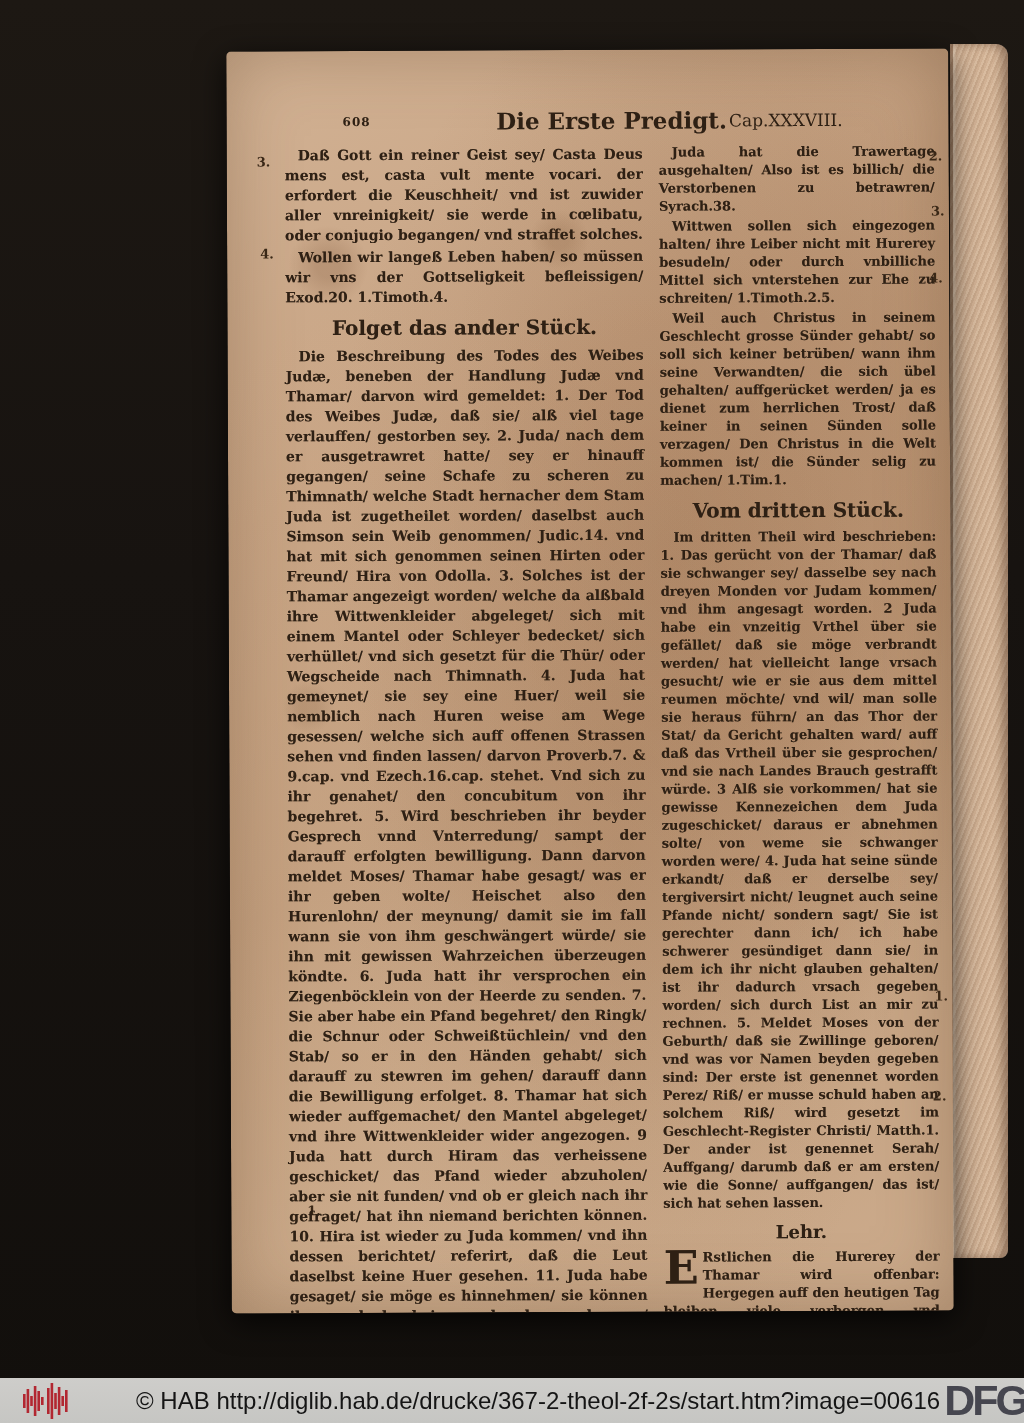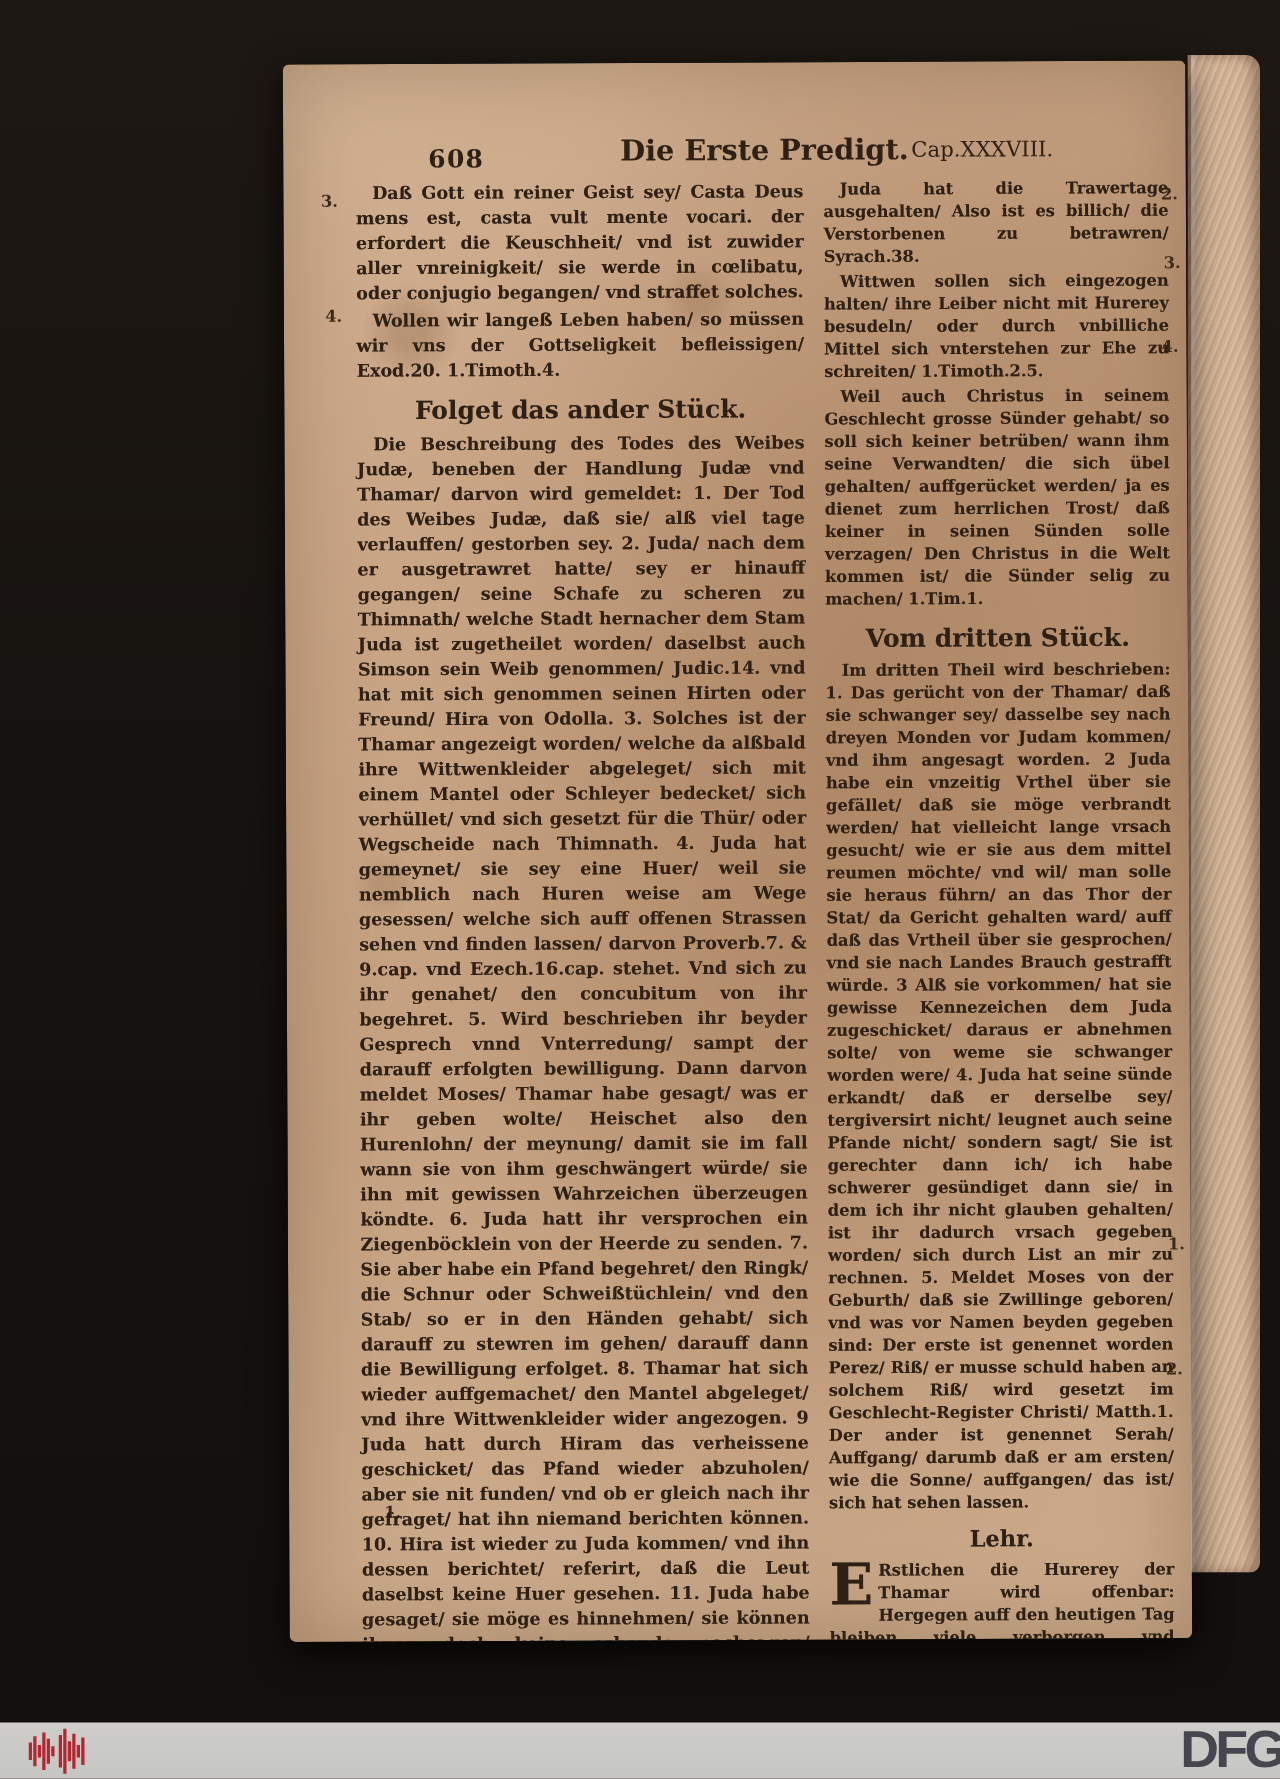--- a/index.html
+++ b/index.html
@@ -27,21 +27,21 @@
   
   .fore-edge{
     position:absolute;left:950px;top:44px;width:58px;height:1214px;
     border-radius:0 12px 8px 0;
     background:
       linear-gradient(90deg, rgba(120,85,60,0.45) 0 3px, rgba(255,240,220,0.35) 3px 5px, transparent 6px),
       repeating-linear-gradient(112deg,#d9bca0 0 2px,#c8a88b 2px 4px,#d1b194 4px 6px);
     box-shadow:inset -6px 0 10px rgba(70,45,28,0.45);
   }
   
-  .pgnum{position:absolute;left:116px;top:64px;font-size:20px;font-weight:bold;letter-spacing:1px;}
+  .pgnum{position:absolute;left:116px;top:64px;font-size:12px;font-weight:bold;letter-spacing:1px;}
   .rtitle{position:absolute;left:170px;top:57px;width:430px;text-align:center;
           font-size:23px;font-weight:bold;}
   .chap{position:absolute;right:106px;top:61px;font-size:17px;font-weight:normal;}
   
   .cols{position:absolute;left:58px;top:94px;width:650px;display:flex;gap:16px;}
   .col{text-align:justify;font-weight:bold;text-shadow:0 0 0.5px rgba(46,32,20,0.4);}
   .col-l{width:358px;font-size:14px;line-height:20px;}
   .col-r{width:276px;font-size:13px;line-height:18px;}
   .p{margin:0 0 2px 0;text-indent:13px;}
   .h{ text-align:center;font-weight:bold;font-size:20px;line-height:24px;
@@ -123,14 +123,15 @@
       <rect x="15.4" y="9" width="2.6" height="20"></rect>
       <rect x="19" y="15" width="2.6" height="8"></rect>
       <rect x="25" y="6" width="2.6" height="26"></rect>
       <rect x="28.6" y="1" width="2.6" height="36"></rect>
       <rect x="32.2" y="11" width="2.6" height="16"></rect>
       <rect x="35.8" y="5" width="2.6" height="28"></rect>
       <rect x="39.4" y="14" width="2.6" height="10"></rect>
       <rect x="43" y="8" width="2.6" height="22"></rect>
     </g>
   </svg>
+  <div class="footer-text"><span>© HAB</span> <span>http://diglib.hab.de/drucke/367-2-theol-2f-2s/start.htm?image=00616</span></div>
   <div class="dfg">DFG</div>
 </div>
 
 </body></html>

